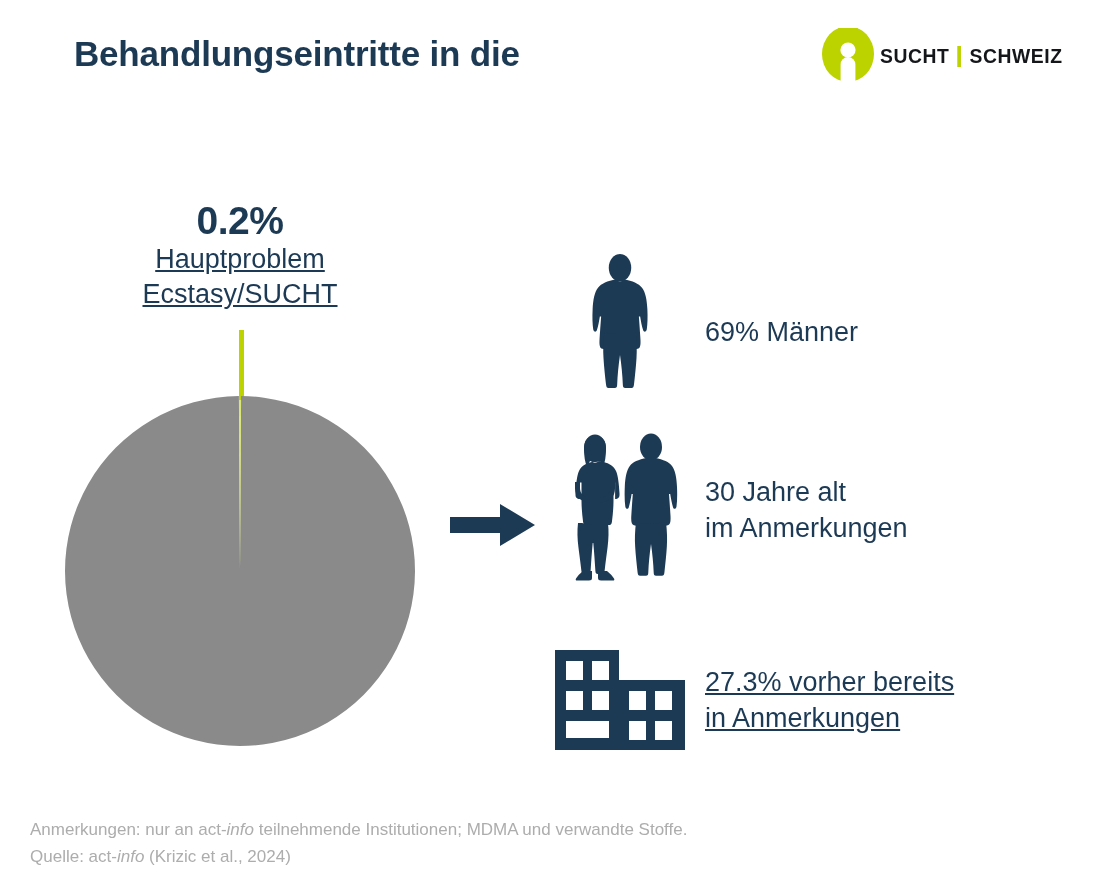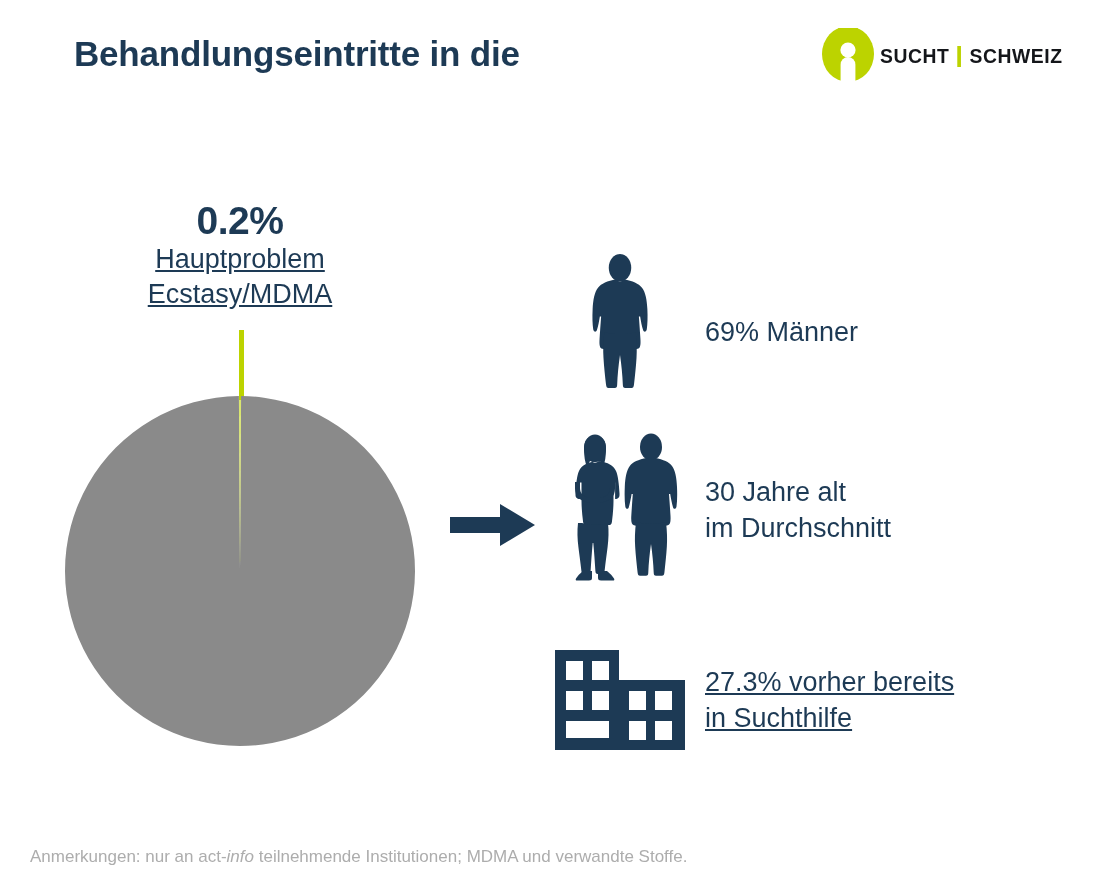--- a/index.html
+++ b/index.html
@@ -190,21 +190,21 @@
       <span>SUCHT</span>
       <span id="logo-sep"></span>
       <span>SCHWEIZ</span>
     </div>
   </div>
 
   <div id="pie-callout">
     <div id="pie-pct">0.2%</div>
     <div id="pie-sub">
       <span class="s-line">Hauptproblem</span>
-      <span class="s-line">Ecstasy/MDMA</span>
+      <span class="s-line">Ecstasy/SUCHT</span>
     </div>
   </div>
 
   <div id="pie-wrap">
     <div id="leader-line"></div>
     <svg id="pie-svg" viewBox="0 0 350 350">
 
       <path d="M 175 175 L 176.1 0 A 175 175 0 1 1 173.9 0 Z" fill="#8a8a8a"></path>
 
       <path d="M 175 175 L 174.4 0 L 175.6 0 Z" fill="#bcd300"></path>
@@ -276,38 +276,39 @@
                    c0.4 -9.5 1.8 -16.8 5 -21 c3 -4 8.5 -6.5 17 -8 Z"></path>
           <path d="M81 92 c4.2 1.1 9.4 1.7 15 1.7 c5.6 0 10.8 -0.6 15 -1.7
                    c1.1 9.4 1.3 17 0.85 24.5 c-0.45 8 -1.5 17.5 -2.45 26
                    c-0.3 2.4 -0.75 3.2 -2.45 3.3 l-5.9 0 c-1.8 -0.1 -2.25 -0.9 -2.35 -3.2
                    c-0.38 -9 -1.3 -19 -2.7 -28.5 c-1.4 9.5 -2.32 19.5 -2.7 28.5
                    c-0.1 2.3 -0.55 3.1 -2.35 3.2 l-5.9 0 c-1.7 -0.1 -2.15 -0.9 -2.45 -3.3
                    c-0.95 -8.5 -2 -18 -2.45 -26 c-0.45 -7.5 -0.25 -15.1 0.85 -24.5 Z"></path>
         </g>
       </svg>
     </div>
-    <div class="stat-label"><span>30 Jahre alt</span><br><span>im Durchschnitt</span></div>
+    <div class="stat-label"><span>30 Jahre alt</span><br><span>im Anmerkungen</span></div>
   </div>
 
   <div class="stat-row" id="row-prior">
     <div class="stat-icon">
       <svg viewBox="0 0 130 100" width="130" height="100">
         <path d="M0 0 L64 0 L64 30 L130 30 L130 100 L0 100 Z" fill="#1d3a55"></path>
         <rect x="11" y="11" width="17" height="19" fill="#ffffff"></rect>
         <rect x="37" y="11" width="17" height="19" fill="#ffffff"></rect>
         <rect x="11" y="41" width="17" height="19" fill="#ffffff"></rect>
         <rect x="37" y="41" width="17" height="19" fill="#ffffff"></rect>
         <rect x="74" y="41" width="17" height="19" fill="#ffffff"></rect>
         <rect x="100" y="41" width="17" height="19" fill="#ffffff"></rect>
         <rect x="11" y="71" width="43" height="17" fill="#ffffff"></rect>
         <rect x="74" y="71" width="17" height="19" fill="#ffffff"></rect>
         <rect x="100" y="71" width="17" height="19" fill="#ffffff"></rect>
       </svg>
     </div>
-    <div class="stat-label"><span>27.3% vorher bereits</span><br><span>in Suchthilfe</span></div>
+    <div class="stat-label"><span>27.3% vorher bereits</span><br><span>in Anmerkungen</span></div>
   </div>
 
   <div id="notes">
     <span class="n-line"><span>Anmerkungen: nur an act-</span><i>info</i><span> teilnehmende Institutionen; MDMA und verwandte Stoffe.</span></span>
+    <span class="n-line"><span>Quelle: act-</span><i>info</i><span> (Krizic et al., 2024)</span></span>
   </div>
 
 </div>
 
 </body></html>

